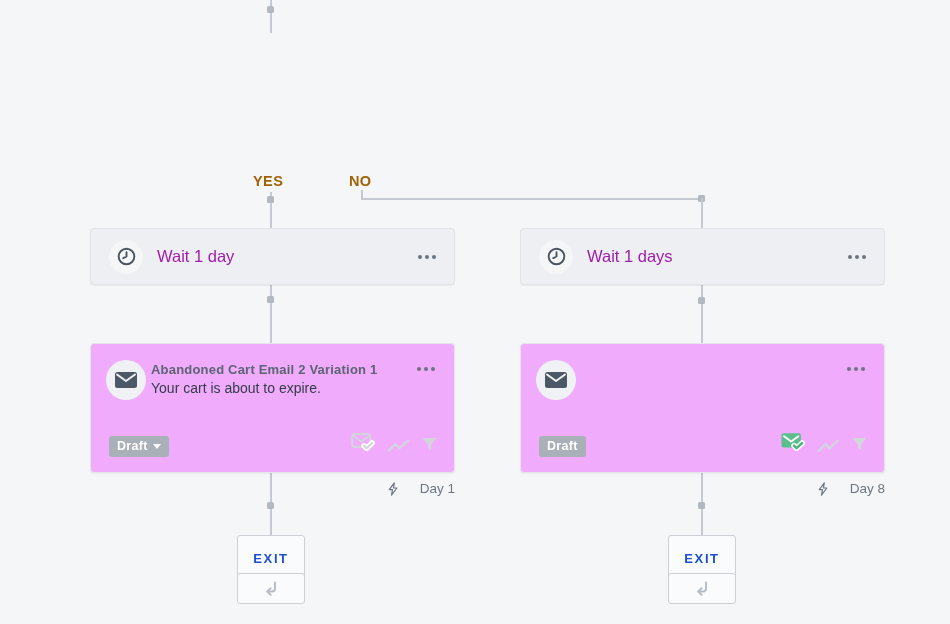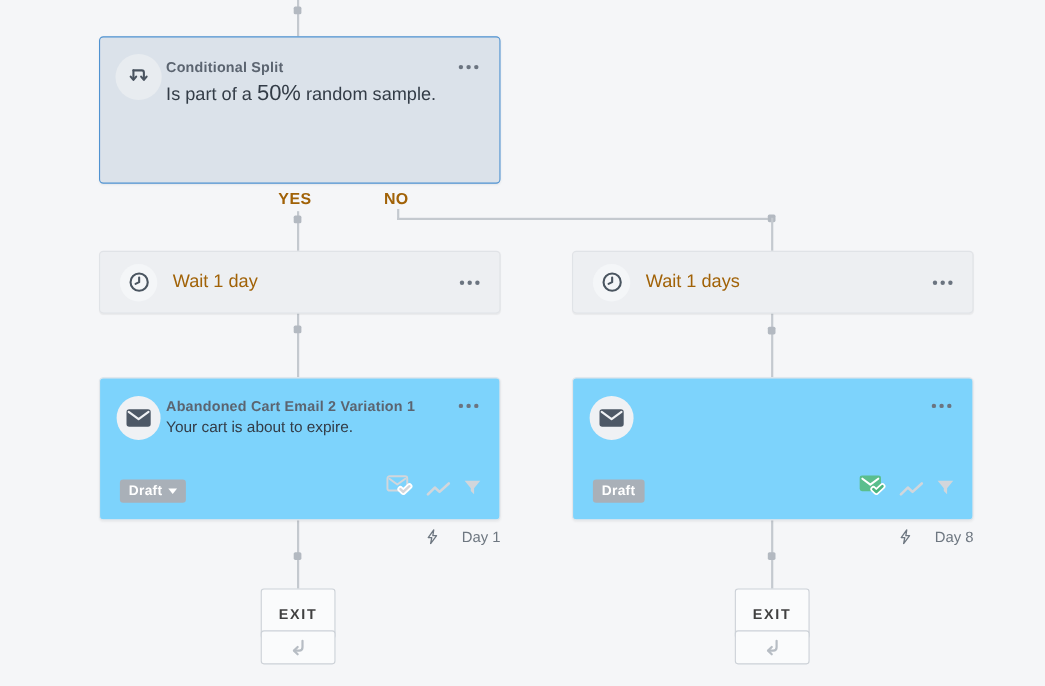--- a/index.html
+++ b/index.html
@@ -21,64 +21,64 @@
     box-shadow:0 1px 2px rgba(40,60,90,.08);
   }
   .wait-card {
     top:228px; width:365px; height:57px;
     background:#edeff2; border:1px solid #e0e3e7;
     box-shadow:0 1px 1px rgba(0,0,0,.05);
     display:flex; align-items:center; padding:0 18px;
   }
   .email-card {
     top:343px; width:365px; height:130px;
-    background:#7dd3fc; border:1px solid #e3e6ea;
+    background:#f0abfc; border:1px solid #e3e6ea;
     box-shadow:0 1px 2px rgba(0,0,0,.05);
   }
   .col-left { left:90px; }
   .col-right { left:520px; }
 
   .icon-circle { border-radius:50%; display:flex; align-items:center; justify-content:center; }
   .ic-split { position:absolute; left:14px; top:15px; width:42px; height:42px; background:#e8ecf0; }
   .ic-wait  { width:34px; height:34px; background:#f4f6f8; flex:0 0 34px; }
   .ic-mail  { position:absolute; left:15px; top:16px; width:40px; height:40px; background:#eff1f4; }
 
   .card-title { font-size:13px; font-weight:bold; color:#5b6470; letter-spacing:.2px; }
   .split-title { position:absolute; left:60px; top:19px; }
   .split-text { position:absolute; left:60px; top:40px; font-size:16.5px; color:#333c47; }
   .split-text .big { font-size:20px; }
 
-  .wait-text { font-size:16.5px; color:#a16207; margin-left:14px; }
+  .wait-text { font-size:16.5px; color:#a21caf; margin-left:14px; }
 
   .email-title { position:absolute; left:60px; top:18px; }
   .email-subject { position:absolute; left:60px; top:36px; font-size:14px; color:#333c47; }
 
   .dots { display:flex; gap:3px; align-items:center; cursor:pointer; }
   .dots span { width:4px; height:4px; border-radius:50%; background:#6b7480; }
   .dots.abs { position:absolute; right:19px; top:25px; }
   .dots.abs-mail { position:absolute; right:19px; top:23px; }
   .dots.ml { margin-left:auto; }
 
   .branch-label { position:absolute; top:173px; font-size:14.5px; font-weight:bold; color:#a16207; letter-spacing:.4px; }
 
   .badge { position:absolute; left:18px; bottom:15px; background:#a9b0b8; color:#fff;
     font-size:12.5px; font-weight:bold; letter-spacing:.3px; border-radius:3px;
     padding:3px 8px 4px; display:inline-flex; align-items:center; gap:5px; cursor:pointer; }
   .badge .caret { width:0; height:0; border-left:4px solid transparent; border-right:4px solid transparent; border-top:5px solid #fff; }
 
   .footer-icons { position:absolute; right:16px; bottom:15px; display:flex; align-items:flex-end; gap:11px; }
 
-  .day-label { position:absolute; top:481px; display:flex; align-items:flex-start; gap:22px;
+  .day-label { position:absolute; top:481px; display:flex; align-items:flex-end; gap:22px;
     font-size:13.5px; color:#6e7781; }
   .day-left { left:255px; width:200px; justify-content:flex-end; }
   .day-right { left:685px; width:200px; justify-content:flex-end; }
 
   .exit-box { position:absolute; width:68px; height:46px; top:535px; background:#fafbfc;
     border:1.5px solid #ccd1d7; border-radius:3px; display:flex; align-items:center; justify-content:center;
-    font-size:13px; font-weight:bold; letter-spacing:1.6px; color:#404040; }
+    font-size:13px; font-weight:bold; letter-spacing:1.6px; color:#1d4ed8; }
   .merge-box { position:absolute; width:68px; height:31px; top:573px; background:#fafbfc;
     border:1.5px solid #ccd1d7; border-radius:3px; display:flex; align-items:center; justify-content:center; }
   .x-left { left:237px; }
   .x-right { left:668px; }
 </style>
 </head>
 <body>
 
 <div class="canvas">
 
@@ -96,37 +96,20 @@
   <div class="line v" style="left:270px; top:285px; height:58px;"></div>
   <div class="dot" style="left:267px; top:296px;"></div>
   <div class="line v" style="left:701px; top:285px; height:58px;"></div>
   <div class="dot" style="left:698px; top:297px;"></div>
 
   <div class="line v" style="left:270px; top:473px; height:62px;"></div>
   <div class="dot" style="left:267px; top:502px;"></div>
   <div class="line v" style="left:701px; top:473px; height:62px;"></div>
   <div class="dot" style="left:698px; top:502px;"></div>
 
-  <div class="card split-card">
-    <div class="icon-circle ic-split">
-      <svg width="24" height="24" viewBox="0 0 24 24" fill="none" stroke="#4a5460" stroke-width="1.9" stroke-linecap="round" stroke-linejoin="round">
-        <path d="M7.3 6 v7.8"></path>
-        <path d="M4.8 11.6 L7.3 14.6 L9.8 11.6"></path>
-        <path d="M7.3 6 h7.6 q1.9 0 1.9 1.9 v5.9"></path>
-        <path d="M14.3 11.6 L16.8 14.6 L19.3 11.6"></path>
-      </svg>
-    </div>
-    <div class="card-title split-title">Conditional Split</div>
-    <div class="split-text"><span>Is part of a </span><span class="big">50%</span><span> random sample.</span></div>
-    <div class="dots abs">
-        <span></span>
-        <span></span>
-        <span></span>
-      </div>
-  </div>
 
   <div class="branch-label" style="left:253px;">YES</div>
   <div class="branch-label" style="left:349px;">NO</div>
 
   <div class="card wait-card col-left">
     <div class="icon-circle ic-wait">
       <svg width="21" height="21" viewBox="0 0 22 22" fill="none" stroke="#4a5560" stroke-width="2">
         <circle cx="11" cy="11" r="8.2"></circle>
         <path d="M11 6.6 V11 L7.6 12.6" stroke-linecap="round" stroke-linejoin="round"></path>
       </svg>

